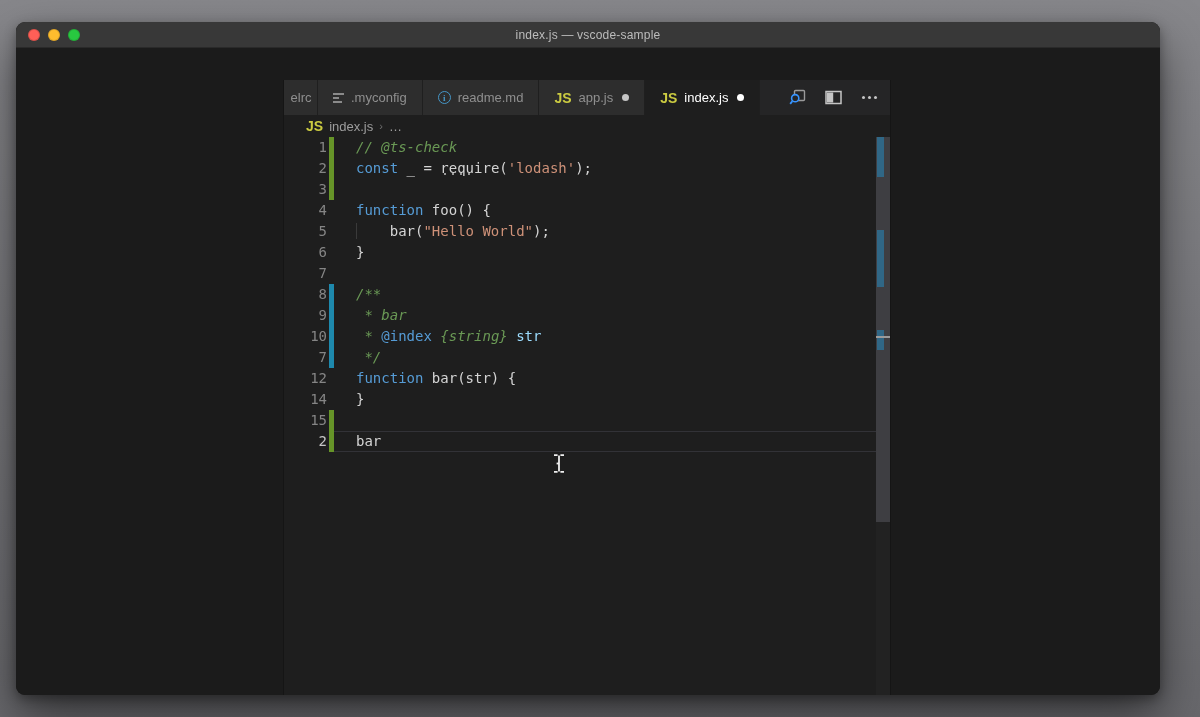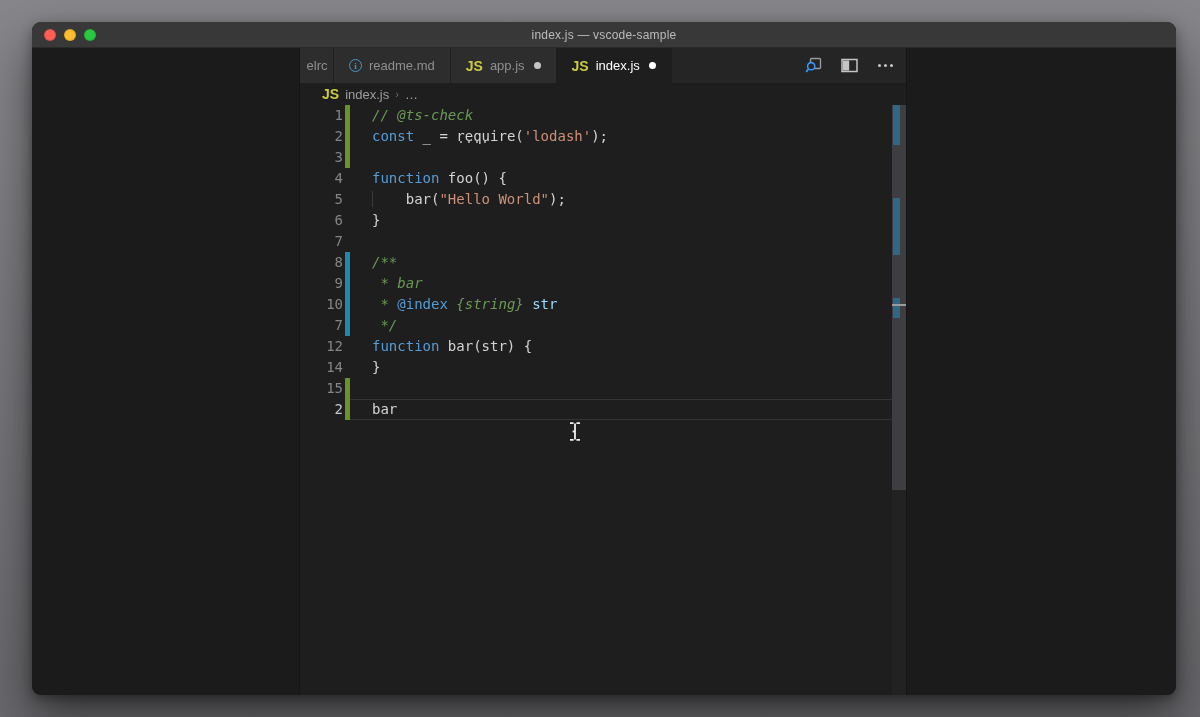--- a/index.html
+++ b/index.html
@@ -3,24 +3,24 @@
 <meta charset="utf-8">
 <style>
   * { box-sizing: border-box; }
   html,body { margin:0; padding:0; }
   body {
     width:1200px; height:717px; position:relative; overflow:hidden;
     background:linear-gradient(180deg,#87878b 0%,#78787c 45%,#68686c 100%);
     font-family:"Liberation Sans",sans-serif;
   }
   .window {
-    position:absolute; left:32px; top:22px; width:1144px; height:673px;
+    position:absolute; left:16px; top:22px; width:1144px; height:673px;
     border-radius:9px; overflow:hidden; background:#1b1b1b;
     box-shadow:0 22px 48px rgba(0,0,0,.5), 0 4px 12px rgba(0,0,0,.35);
-    display:flex; flex-direction:column;
+    display:flex; flex-direction:column;gap:32px;
   }
   
   .titlebar {
     flex:none; height:26px; background:#383838; position:relative;
     display:flex; align-items:center; justify-content:center;
     border-bottom:1px solid #2a2a2a;
   }
   .traffic { position:absolute; left:12px; top:7px; display:flex; gap:8px; }
   .tl { width:12px; height:12px; border-radius:50%; }
   .tl.red { background:#ff5f57; box-shadow:inset 0 0 0 1px rgba(0,0,0,.15); }
@@ -112,20 +112,28 @@
   <div class="main">
     <div class="panel-left"></div>
 
     <div class="editor-col">
       <div class="tabbar">
         <div id="tabs" style="display:flex">
             <div class="tab partial">
               <span>elrc</span>
             </div>
             <div class="tab">
+              <span class="ic-config">
+                <i></i>
+                <i></i>
+                <i></i>
+              </span>
+              <span>.myconfig</span>
+            </div>
+            <div class="tab">
               <span class="ic-info">i</span>
               <span>readme.md</span>
             </div>
             <div class="tab">
               <span class="ic-js">JS</span>
               <span>app.js</span>
               <span class="dot"></span>
             </div>
             <div class="tab active">
               <span class="ic-js">JS</span>

